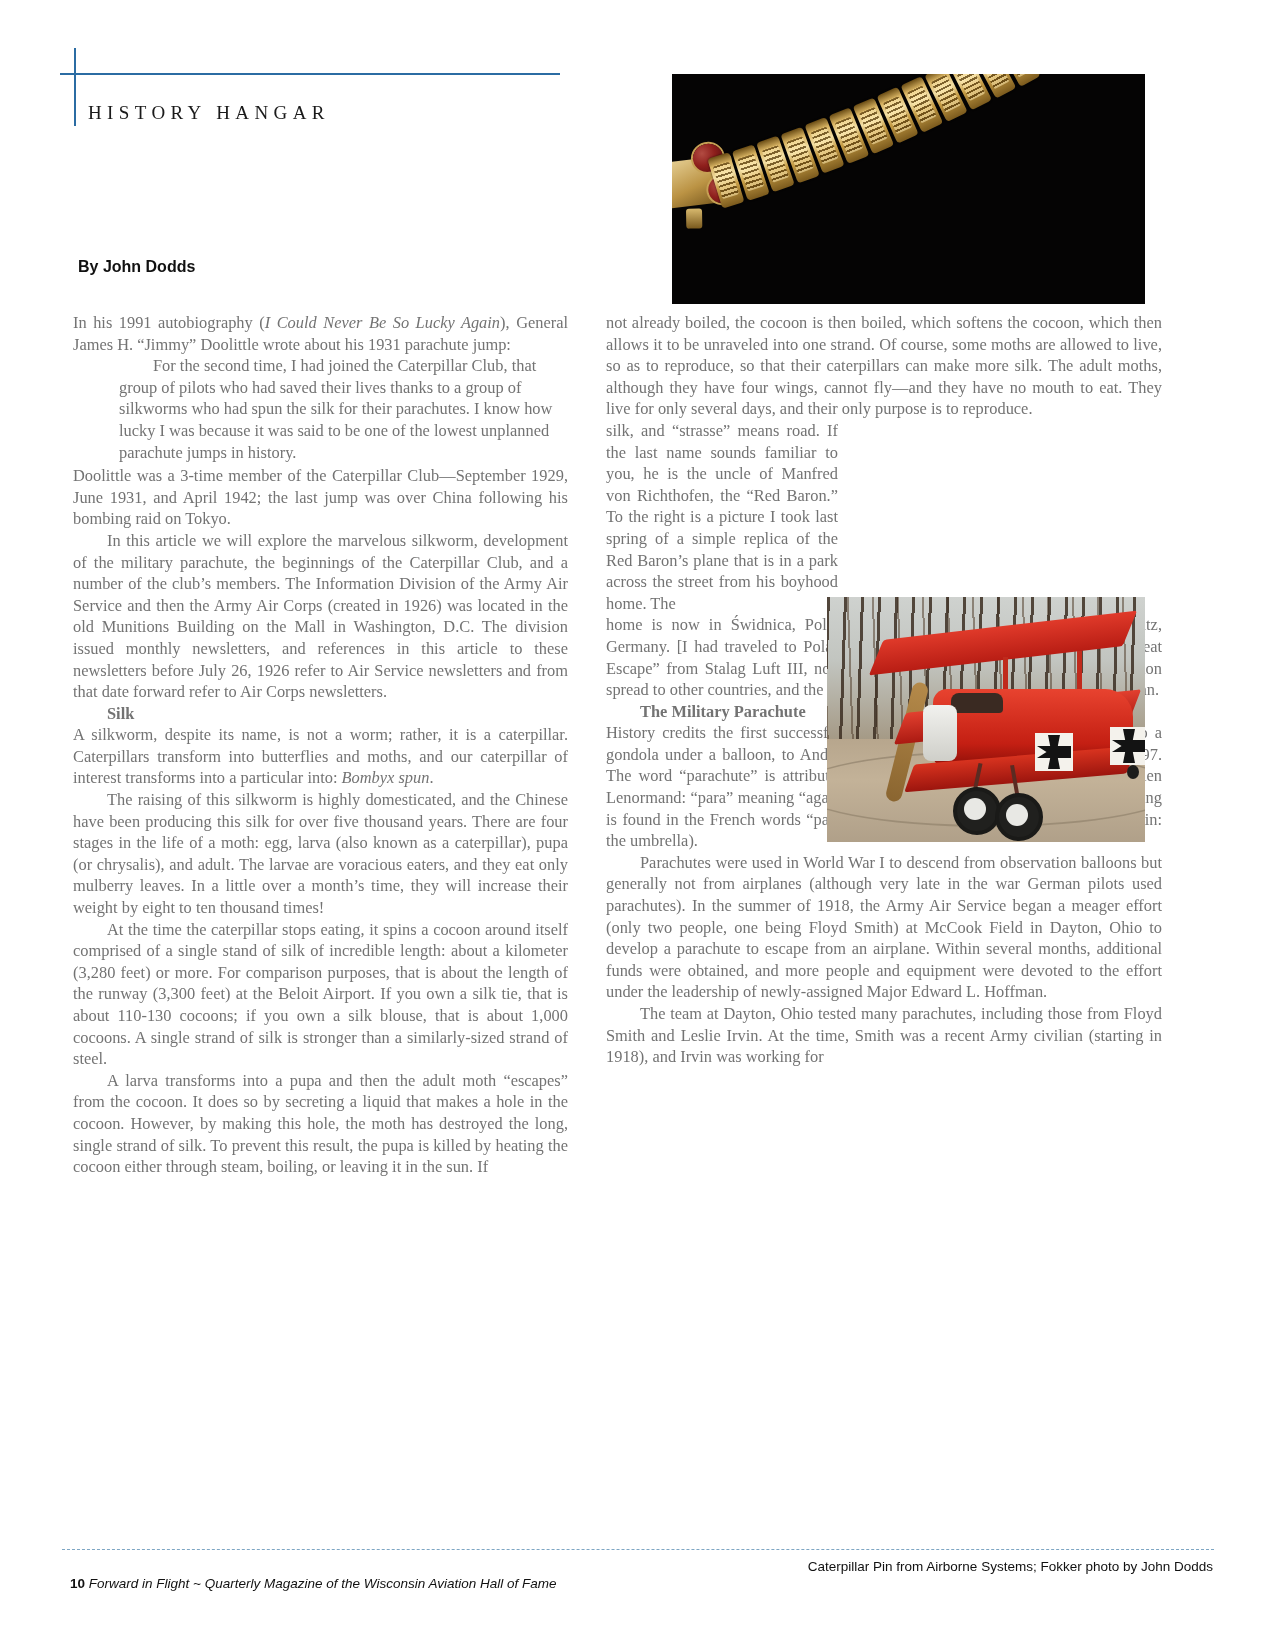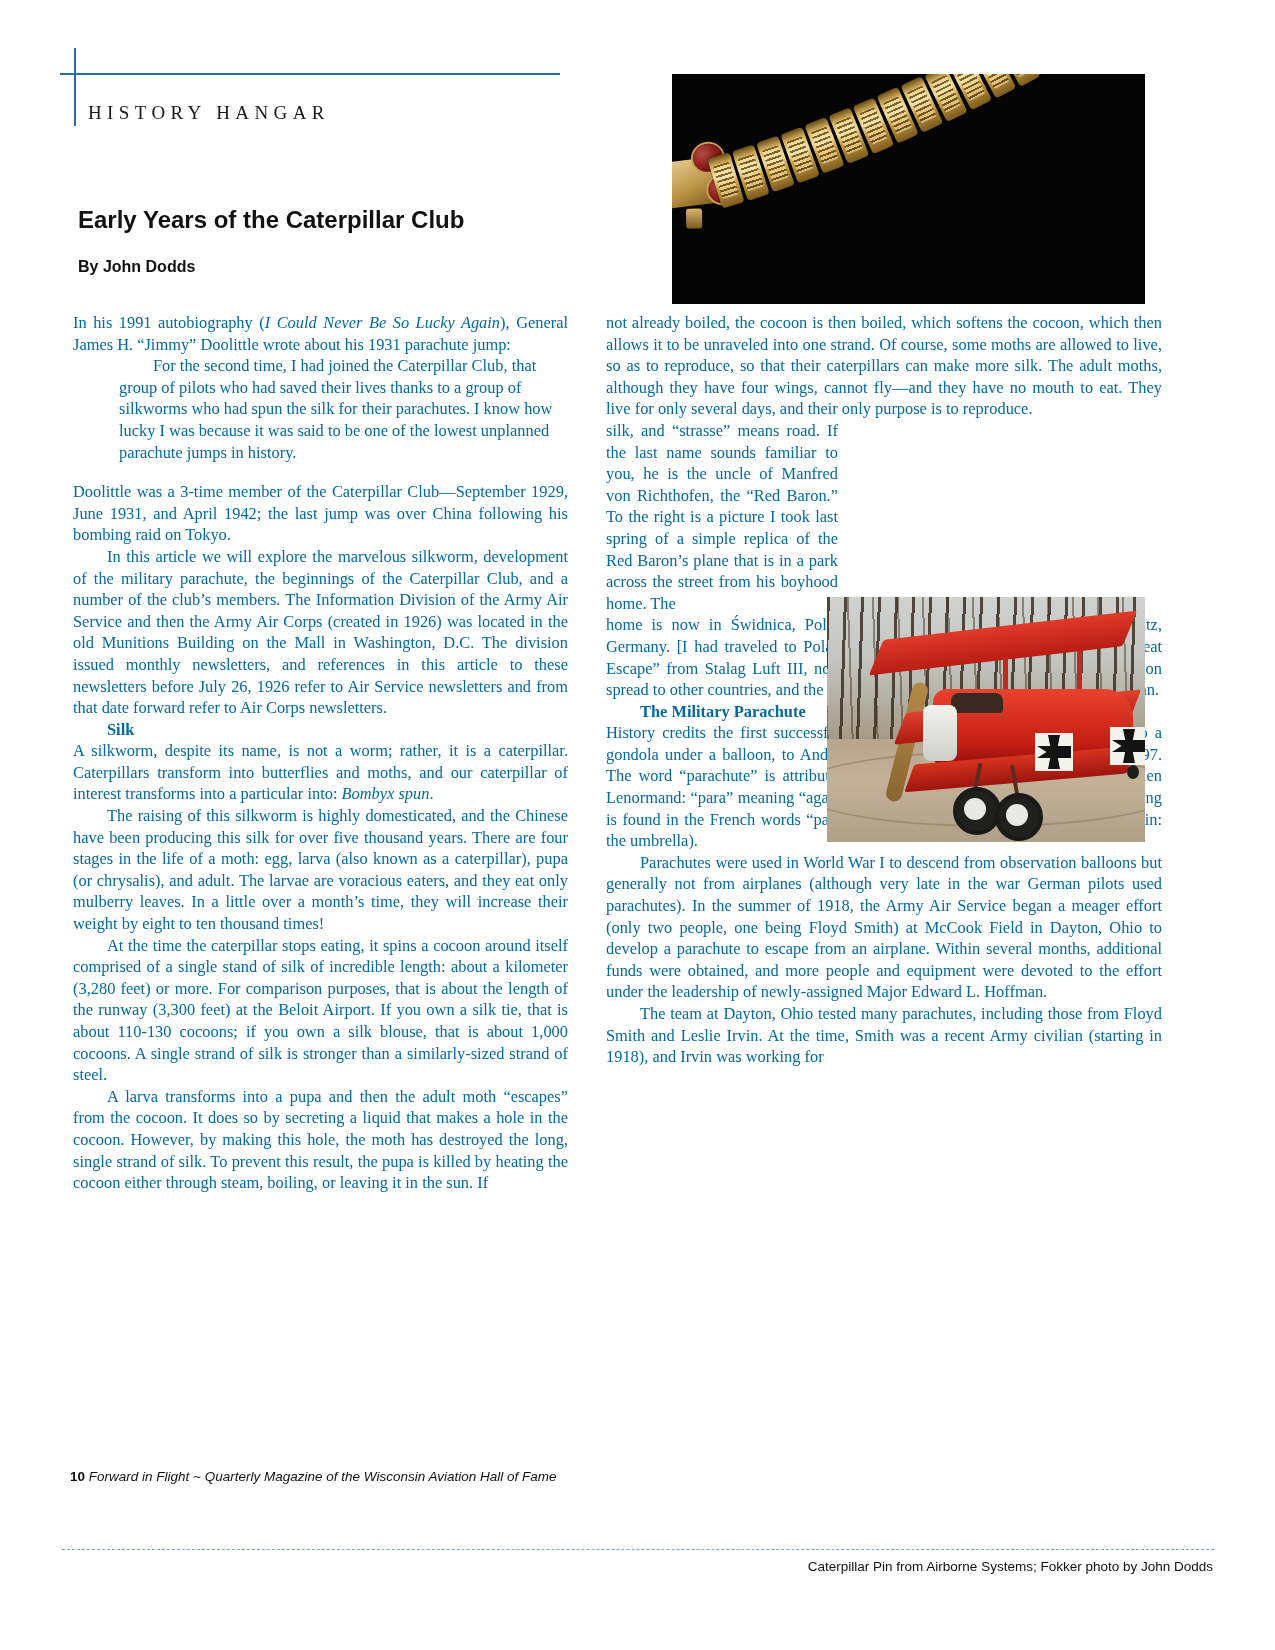--- a/index.html
+++ b/index.html
@@ -144,46 +144,46 @@
   .s3 { left:176px; top:60px; height:48px; width:5px; background:#c02a1c; }
   .s4 { left:250px; top:54px; height:52px; width:5px; background:#c02a1c; }
   .tailwheel { position:absolute; left:300px; top:168px; width:12px; height:14px;
            background:#1d1d1b; border-radius:50%; }
 
   
   .col {
     position:absolute;
     font-size:16.4px; line-height:21.6px;
     text-align:justify;
-    color:#0369a1;
+    color:#737373;
   }
   .col.left  { left:73px;  top:312px; width:495px; }
   .col.right { left:589px; top:312px; width:556px;margin-left:17px; }
 
   .col p { margin:0; text-indent:34px; }
   .col p.noindent { text-indent:0; }
-  .col p.spaced { margin-top:18px; }
+  .col p.spaced { margin-top:2px; }
   .blockquote {
     margin:17px 0 0 0; padding:0 0 0 46px; width:448px;
     text-indent:0; text-align:left;
   }
   .sectionhead {
     font-weight:bold; margin-top:18px; text-indent:0;
   }
   .col em { font-style:italic; }
   .wrap-narrow { width:232px; text-align:justify; }
   sup { font-size:10px; vertical-align:super; line-height:0; }
 
   
   .footer-rule {
     position:absolute; left:62px; top:1549px; width:1152px; height:0;
     border-top:1px dashed #7ea6c4;
   }
   .footer-left {
-    position:absolute; left:70px; top:1469px;
+    position:absolute; left:70px; top:1576px;
     font-family:"Liberation Sans", sans-serif; font-size:13.5px; color:#111;
   }
   .footer-left b { font-weight:bold; font-style:normal; }
   .footer-left i { font-style:italic; }
   .footer-right {
     position:absolute; right:62px; top:1559px;
     font-family:"Liberation Sans", sans-serif; font-size:13.5px; color:#111;
     text-align:right;
   }
 </style>
@@ -191,21 +191,20 @@
 <body>
 
 <div class="page">
 
   <div class="kicker-wrap">
     <div class="kicker-vline"></div>
     <div class="kicker-hline"></div>
     <div class="kicker-text">HISTORY HANGAR</div>
   </div>
 
-  <div class="subhead">Early Years of the Caterpillar Club</div>
   <div class="byline">By John Dodds</div>
 
   <div class="pin-photo">
     <div class="caterpillar">
       <div class="pin-head"></div>
       <div class="pin-eye e1"></div>
       <div class="pin-eye e2"></div>
       <div class="pin-clasp"></div>
       <div class="pin-seg" style="left:6px;   top:6px;  transform:rotate(-4deg);"></div>
       <div class="pin-seg" style="left:32px;  top:4px;  transform:rotate(-5deg);"></div>

